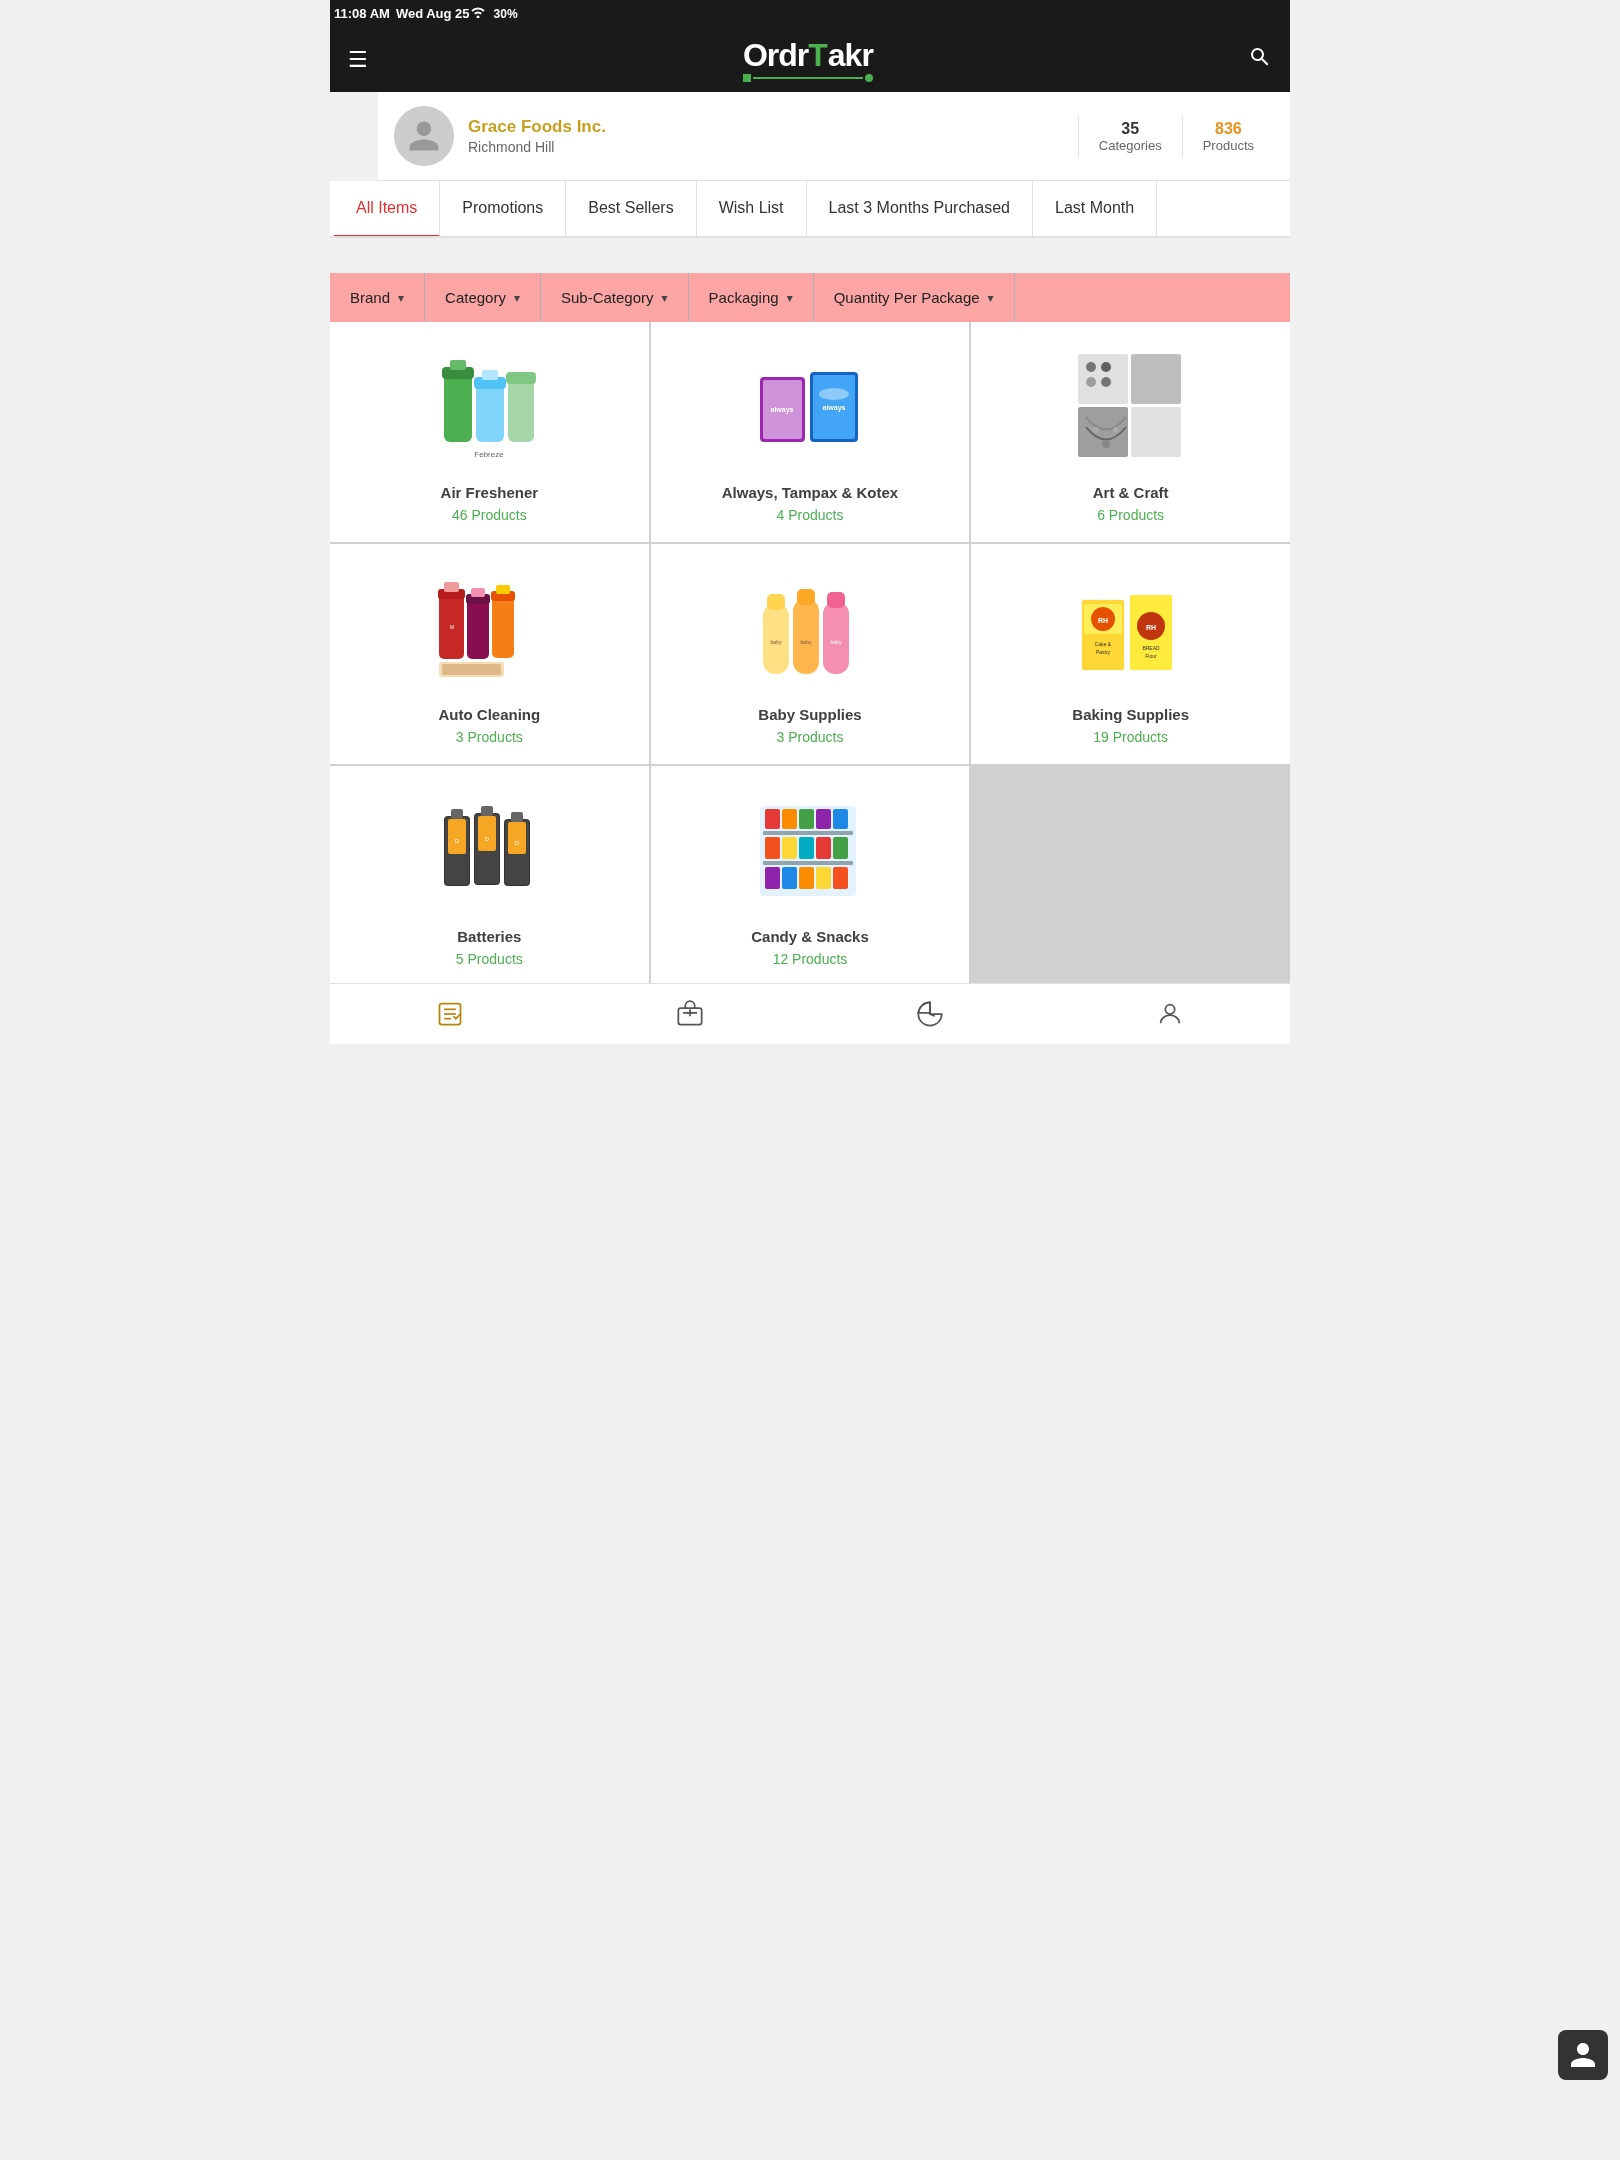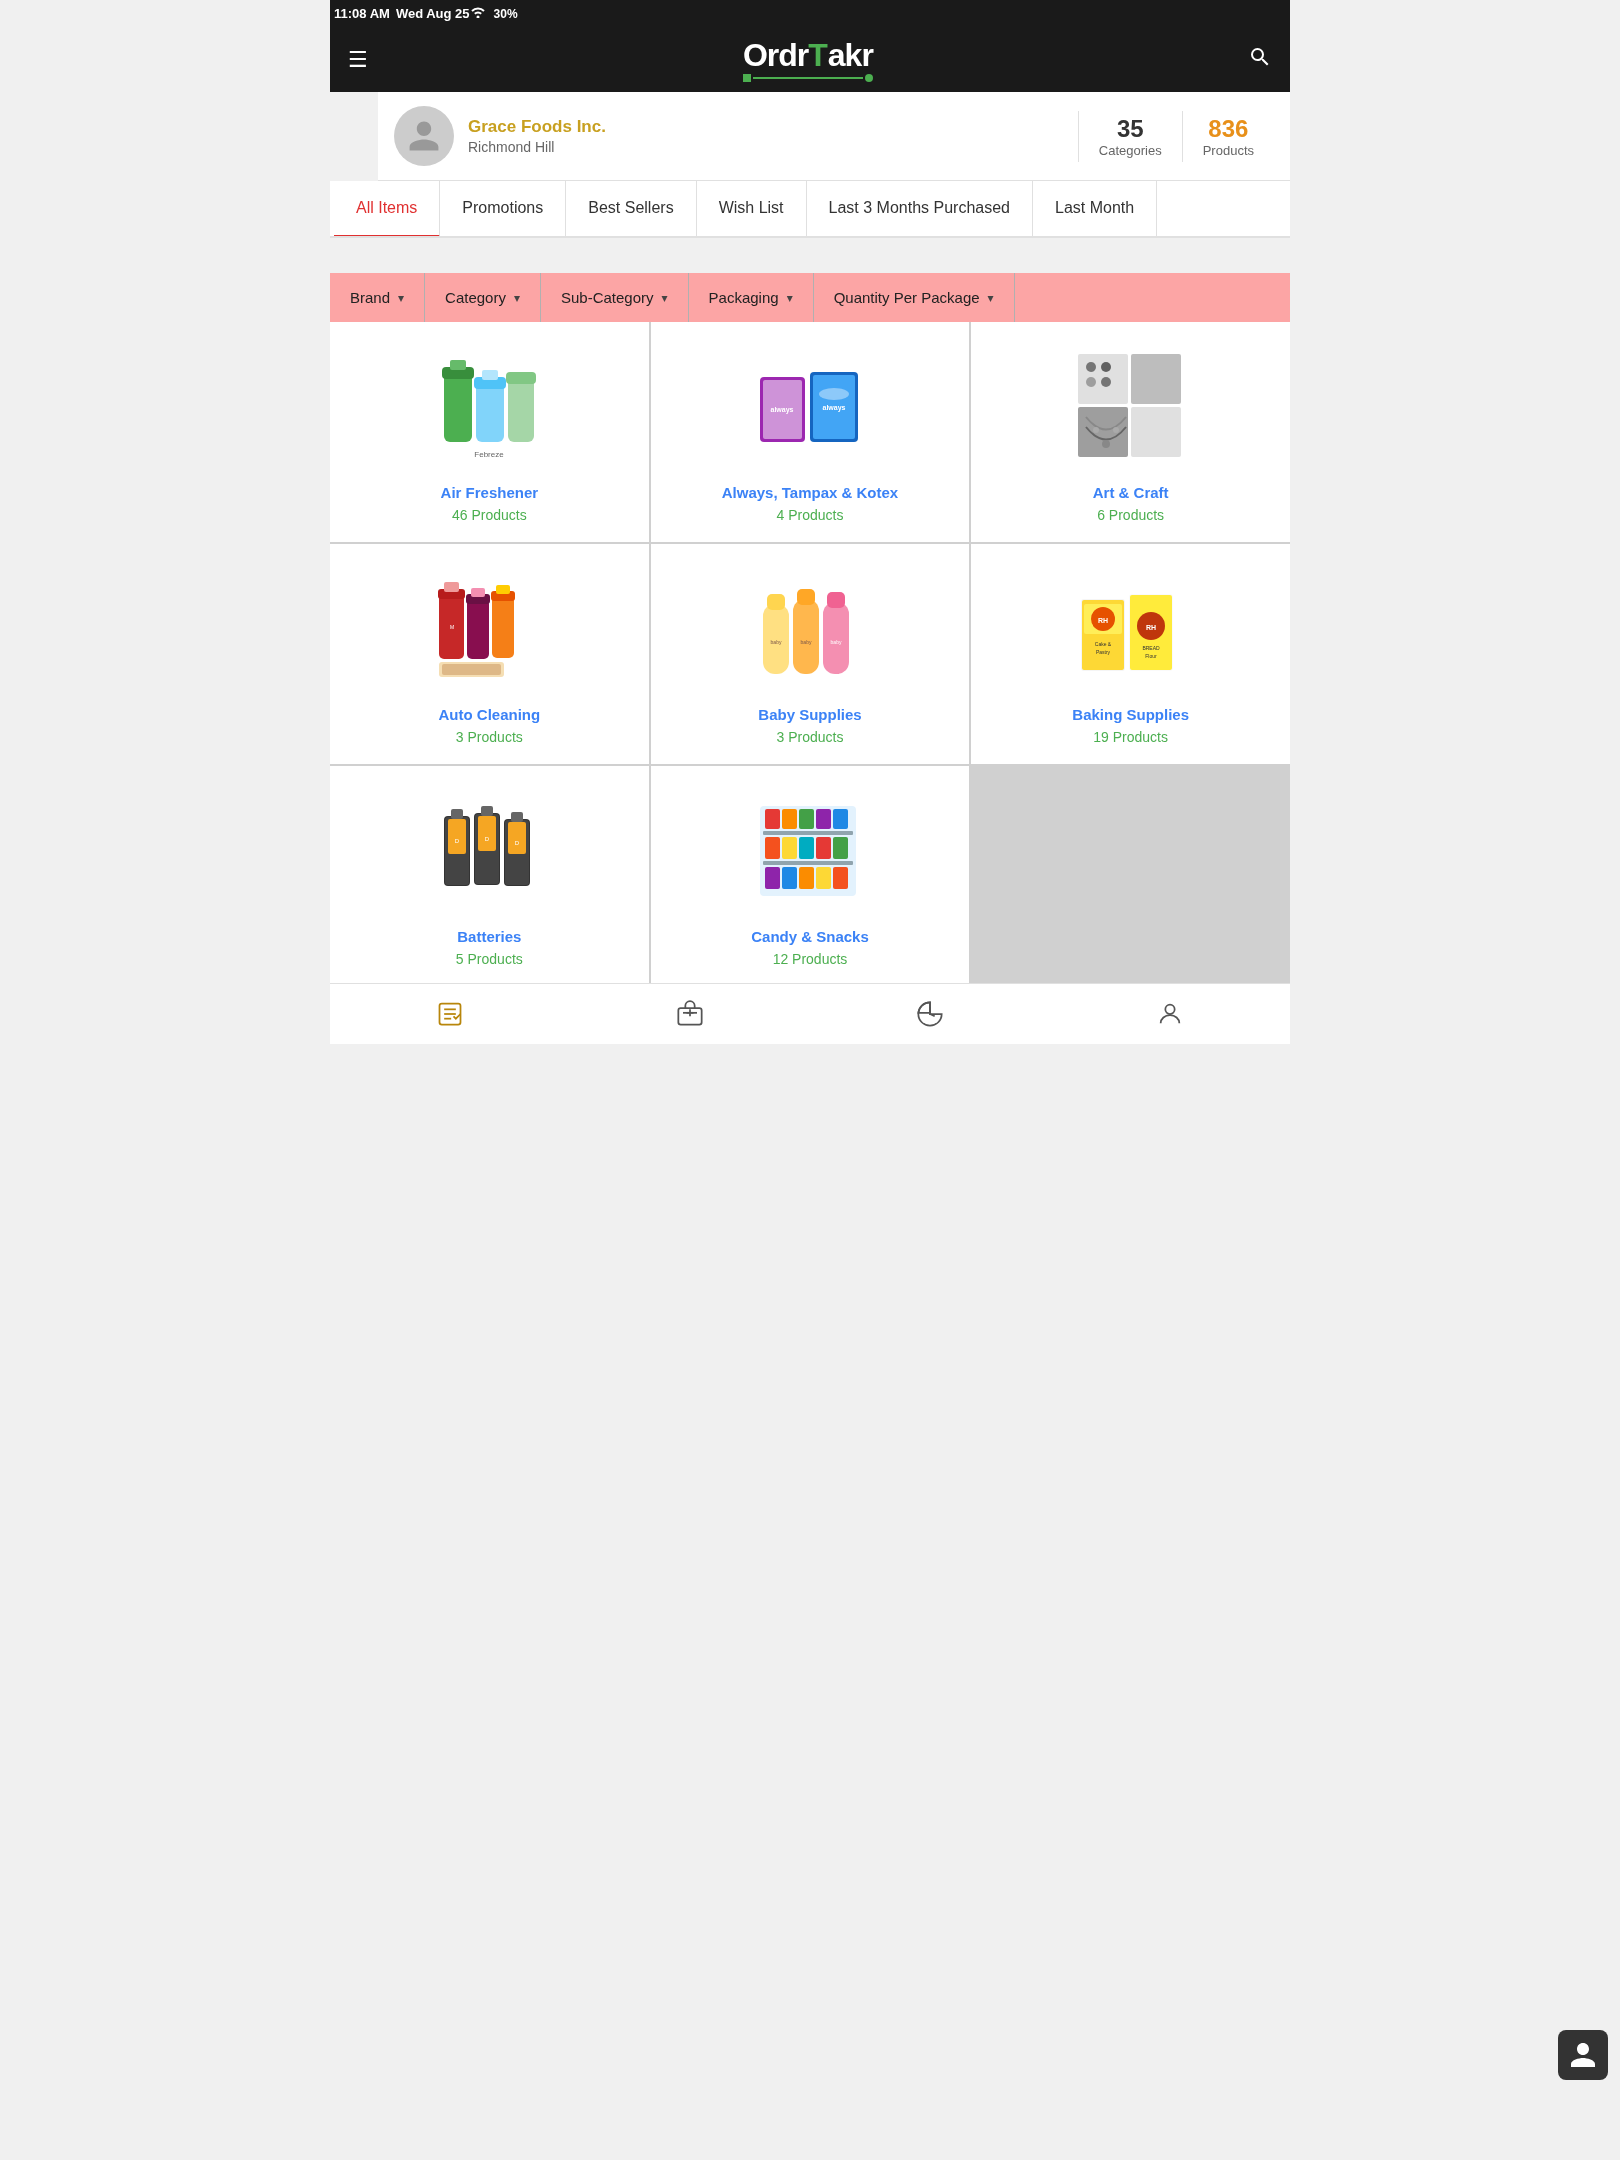--- a/index.html
+++ b/index.html
@@ -44,21 +44,21 @@
       margin-right: 14px;
       flex-shrink: 0;
     }
     .avatar-circle svg { width: 36px; height: 36px; fill: #999; }
     .profile-info { flex: 1; }
     .profile-name { color: #c8a020; font-size: 17px; font-weight: 600; }
     .profile-location { color: #666; font-size: 14px; margin-top: 2px; }
     .profile-stats { display: flex; border-left: 1px solid #e0e0e0; margin-left: 10px; }
     .stat-block { padding: 4px 20px; text-align: center; }
     .stat-block:first-child { border-right: 1px solid #e0e0e0; }
-    .stat-number { font-size: 24px; font-weight: 600; color: #333; }
+    .stat-number { font-size: 16px; font-weight: 600; color: #333; }
     .stat-number.orange { color: #e8901a; }
     .stat-label { font-size: 13px; color: #666; }
 
     
     .tabs-container {
       background: white;
       display: flex;
       overflow-x: auto;
       border-bottom: 2px solid #e0e0e0;
       padding: 0 4px;
@@ -121,21 +121,21 @@
       height: 130px;
       display: flex;
       align-items: center;
       justify-content: center;
       margin-bottom: 12px;
       overflow: hidden;
     }
     .product-name {
       font-size: 15px;
       font-weight: 600;
-      color: #3b82f6;
+      color: #404040;
       text-align: center;
       margin-bottom: 6px;
     }
     .product-count {
       font-size: 14px;
       color: #4caf50;
       font-weight: 500;
     }
 
     

